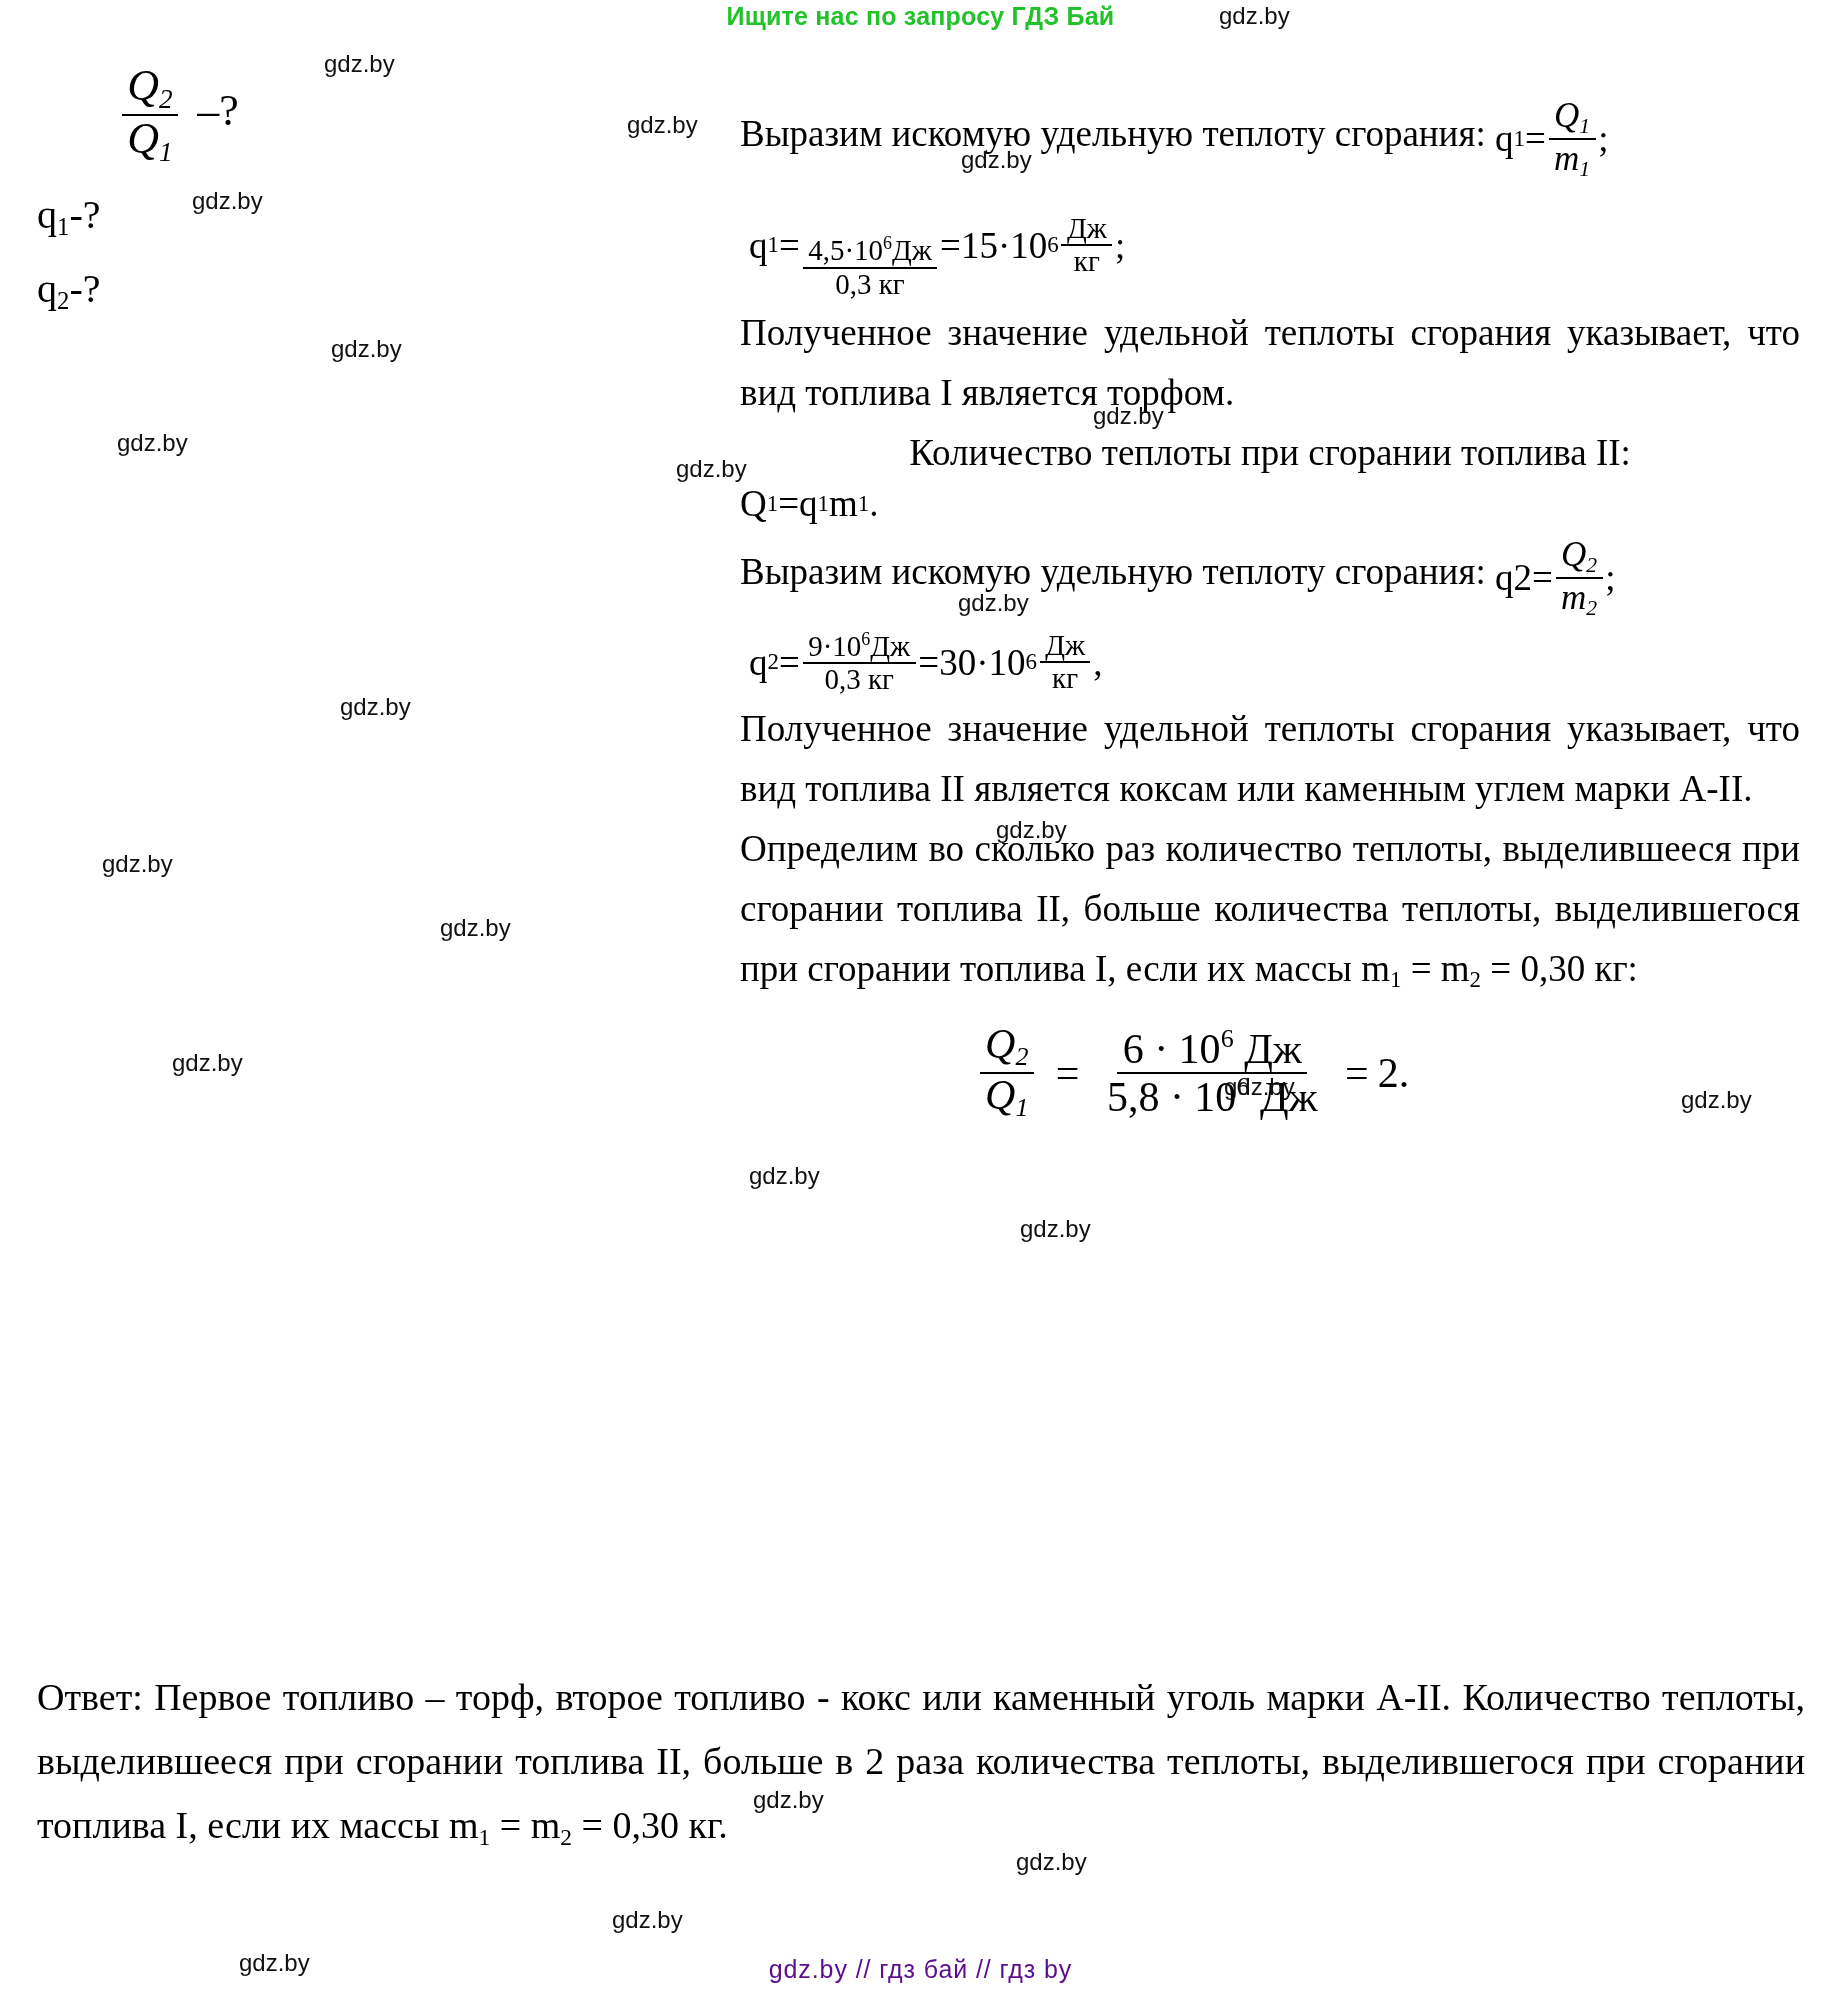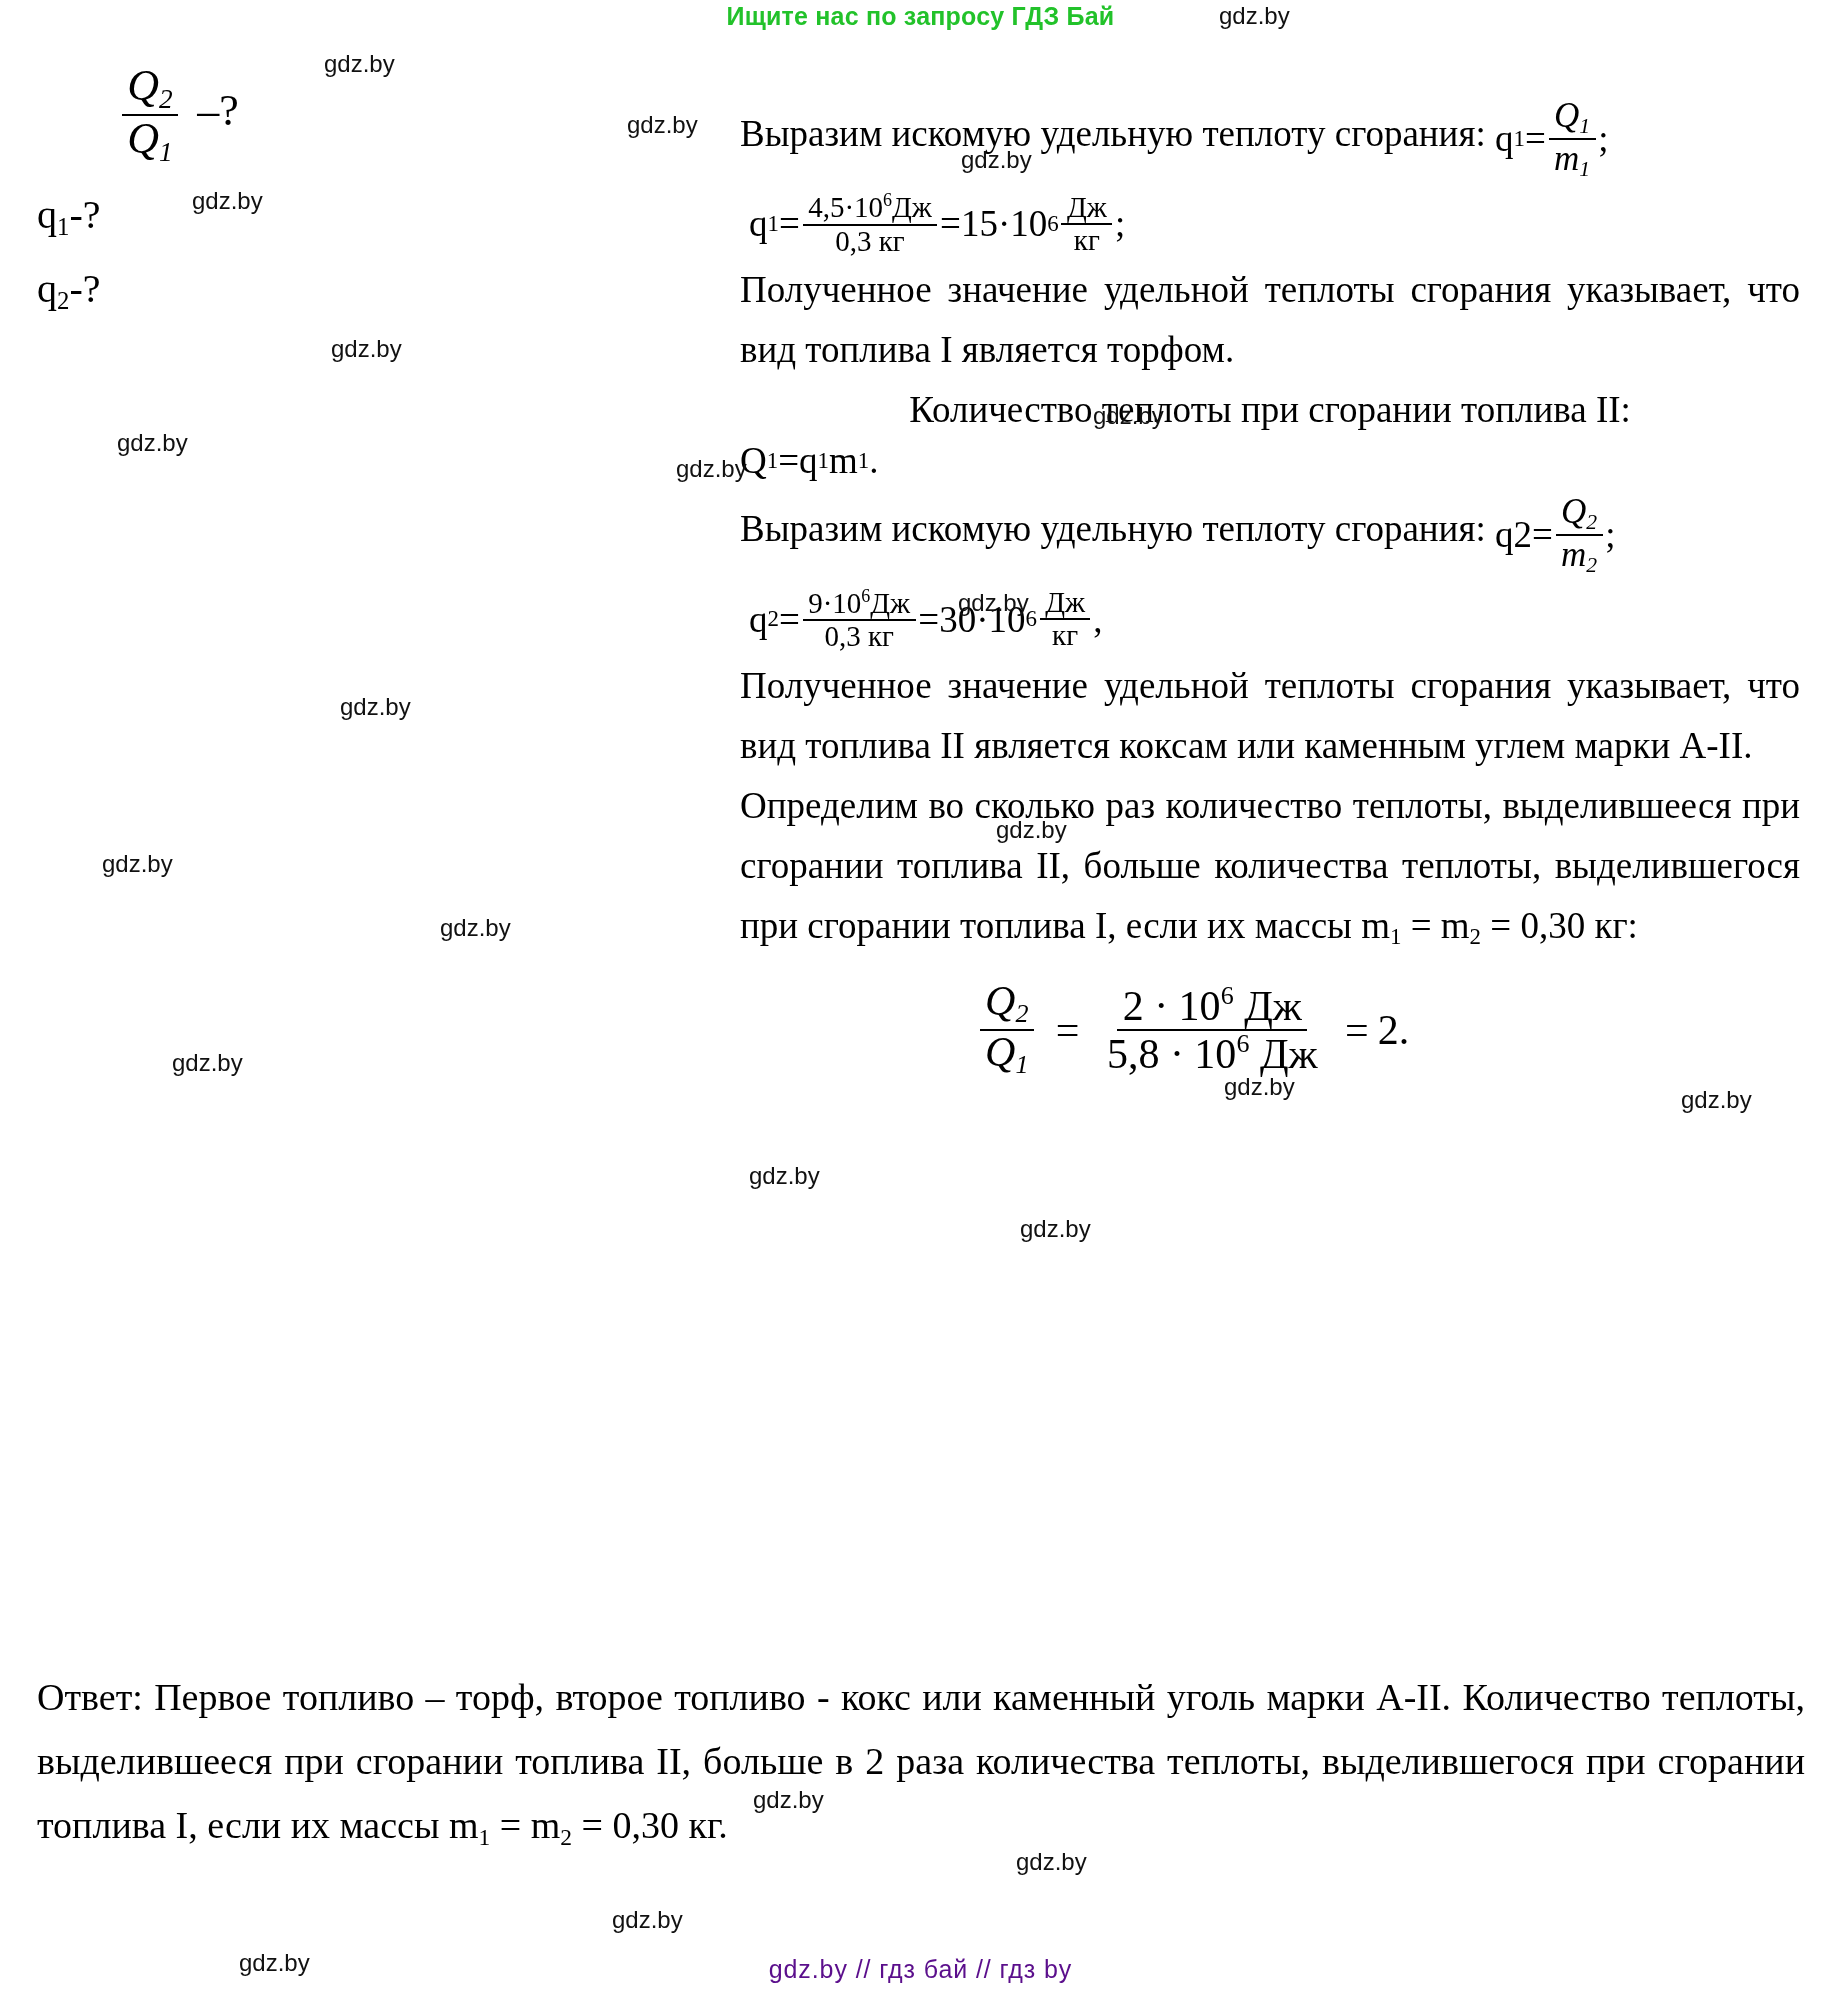--- a/index.html
+++ b/index.html
@@ -191,21 +191,21 @@
         <span class="den"><span>m</span><span class="sub">1</span></span>
       </span>
       <span>;</span>
     </span>
   </div>
 
   <div class="q-eq" style="margin-left:9.1px;">
     <span>q</span>
       <span class="sub">1</span>
       <span>=</span>
-    <span class="frac" style="font-size:29px;">
+    <span class="frac" style="font-size:29px;margin-top:43px;">
       <span class="num"><span>4,5·10</span><span class="sup">6</span><span>Дж</span></span>
       <span class="den">0,3 кг</span>
     </span>
     <span>=</span>
     <span>15·10</span>
       <span class="sup">6</span>
     <span class="frac" style="font-size:29px;">
       <span class="num">Дж</span>
       <span class="den">кг</span>
     </span>
@@ -262,21 +262,21 @@
 
   <p class="para"><span>Определим во сколько раз количество теплоты, выделившееся при сгорании топлива II, больше количества теплоты, выделившегося при сгорании топлива I, если их массы m</span><span class="sub">1</span><span> = m</span><span class="sub">2</span><span> = 0,30 кг:</span></p>
 
   <div id="final-equation">
     <span class="frac qfrac">
       <span class="num"><i>Q</i><span class="sub">2</span></span>
       <span class="den"><i>Q</i><span class="sub">1</span></span>
     </span>
     <span class="eqsign">=</span>
     <span class="frac">
-      <span class="num"><span>2 · 10</span><span class="sup">6</span><span> Дж</span></span>
+      <span class="num"><span>6 · 10</span><span class="sup">6</span><span> Дж</span></span>
       <span class="den"><span>5,8 · 10</span><span class="sup">6</span><span> Дж</span></span>
     </span>
     <span class="eqsign">=</span>
     <span>2.</span>
   </div>
 
 </div>
 
 <div id="answer-block">
   <p class="answer-para"><span>Ответ: Первое топливо – торф, второе топливо - кокс или каменный уголь марки A-II. Количество теплоты, выделившееся при сгорании топлива II, больше в 2 раза количества теплоты, выделившегося при сгорании топлива I, если их массы m</span><span class="sub">1</span><span> = m</span><span class="sub">2</span><span> = 0,30 кг.</span></p>

